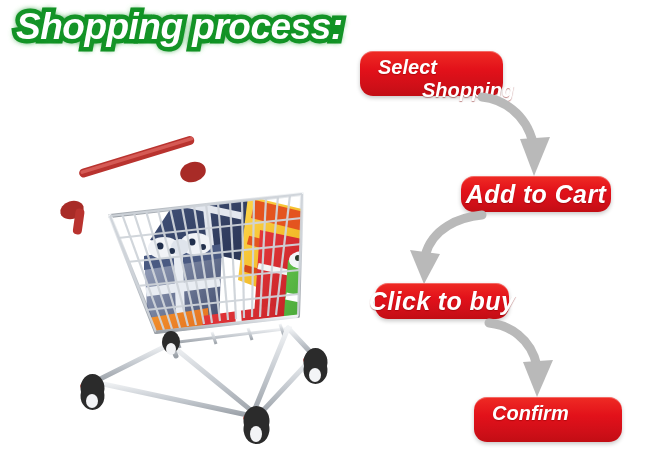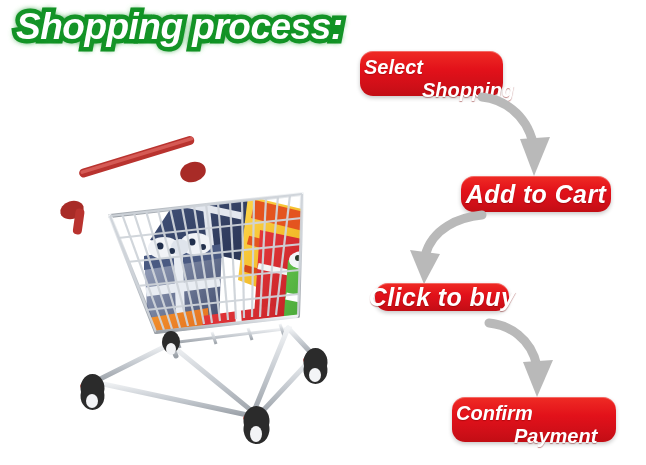--- a/index.html
+++ b/index.html
@@ -69,28 +69,28 @@
     justify-content: center;
     font-size: 25px;
     letter-spacing: 0.4px;
   }
 
   
   .step-btn.double {
     padding: 6px 0 7px 0;
     font-size: 20px;
   }
-  .step-btn.double .line.top { text-align: left; padding-left: 4px; }
+  .step-btn.double .line.top { text-align: left; padding-left: 18px; }
   .step-btn.double .line.bottom { text-align: left; padding-left: 62px; padding-top: 3px; }
 
   
   #btn-select   { left: 360px; top: 51px;  width: 143px; height: 45px; }
   #btn-addcart  { left: 461px; top: 176px; width: 150px; height: 36px; }
-  #btn-clickbuy { left: 375px; top: 283px; width: 134px; height: 28px; font-style: italic; }
-  #btn-confirm  { left: 452px; top: 397px; width: 164px; height: 45px; }
+  #btn-clickbuy { left: 375px; top: 283px; width: 134px; height: 36px; font-style: italic; }
+  #btn-confirm  { left: 474px; top: 397px; width: 148px; height: 45px; }
 
   
   .arrow { position: absolute; }
   .arrow svg { display: block; overflow: visible; }
   #arrow-1 { left: 480px; top: 93px;  width: 80px;  height: 86px; }
   #arrow-2 { left: 398px; top: 212px; width: 86px;  height: 74px; }
   #arrow-3 { left: 487px; top: 320px; width: 80px;  height: 80px; }
 </style>
 </head>
 <body>
@@ -311,16 +311,15 @@
 
   <div id="arrow-3" class="arrow">
     <svg width="80" height="80" viewBox="0 0 80 80" xmlns="http://www.w3.org/2000/svg">
       <path d="M2 3 C 22 5, 44 18, 50 46" stroke="#b9b9b9" stroke-width="9" fill="none" stroke-linecap="round"></path>
       <path d="M36 42 L66 40 L50 77 Z" fill="#b9b9b9"></path>
     </svg>
   </div>
 
   <div id="btn-confirm" class="step-btn double">
     <span class="line top">Confirm</span>
-    <span class="line bottom">Payment</span>
   </div>
 
 </div>
 
 </body></html>

